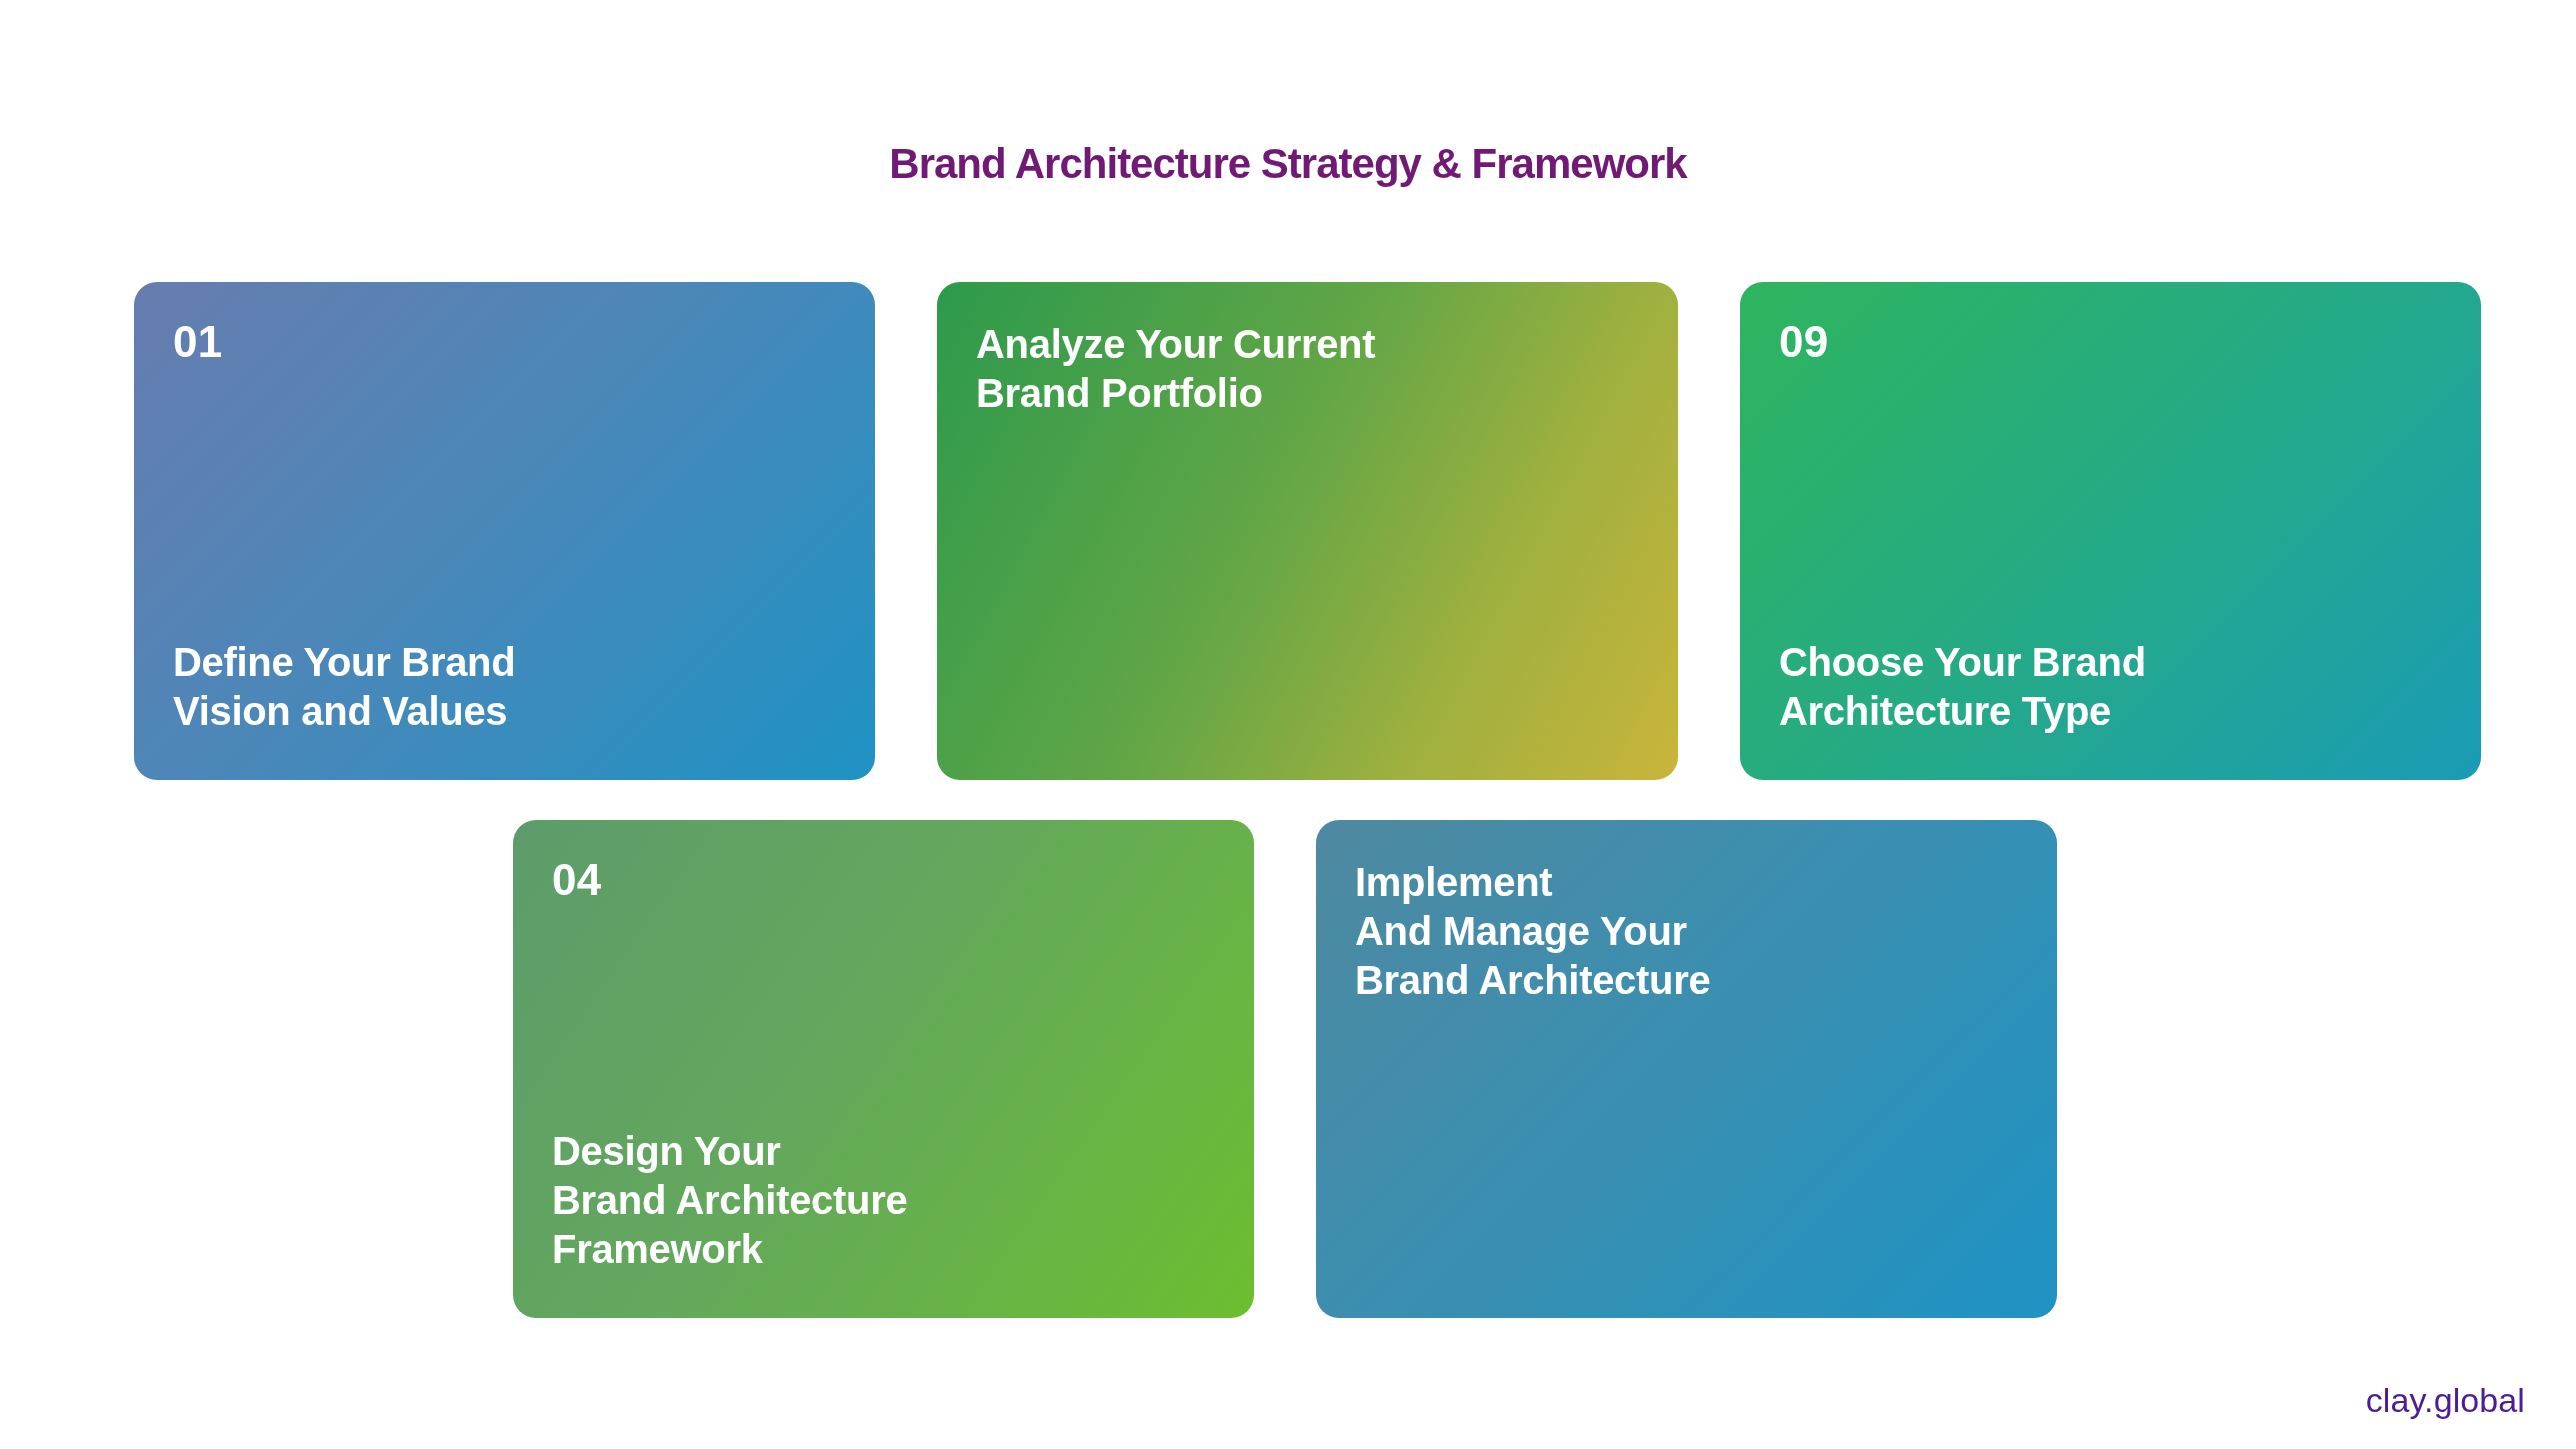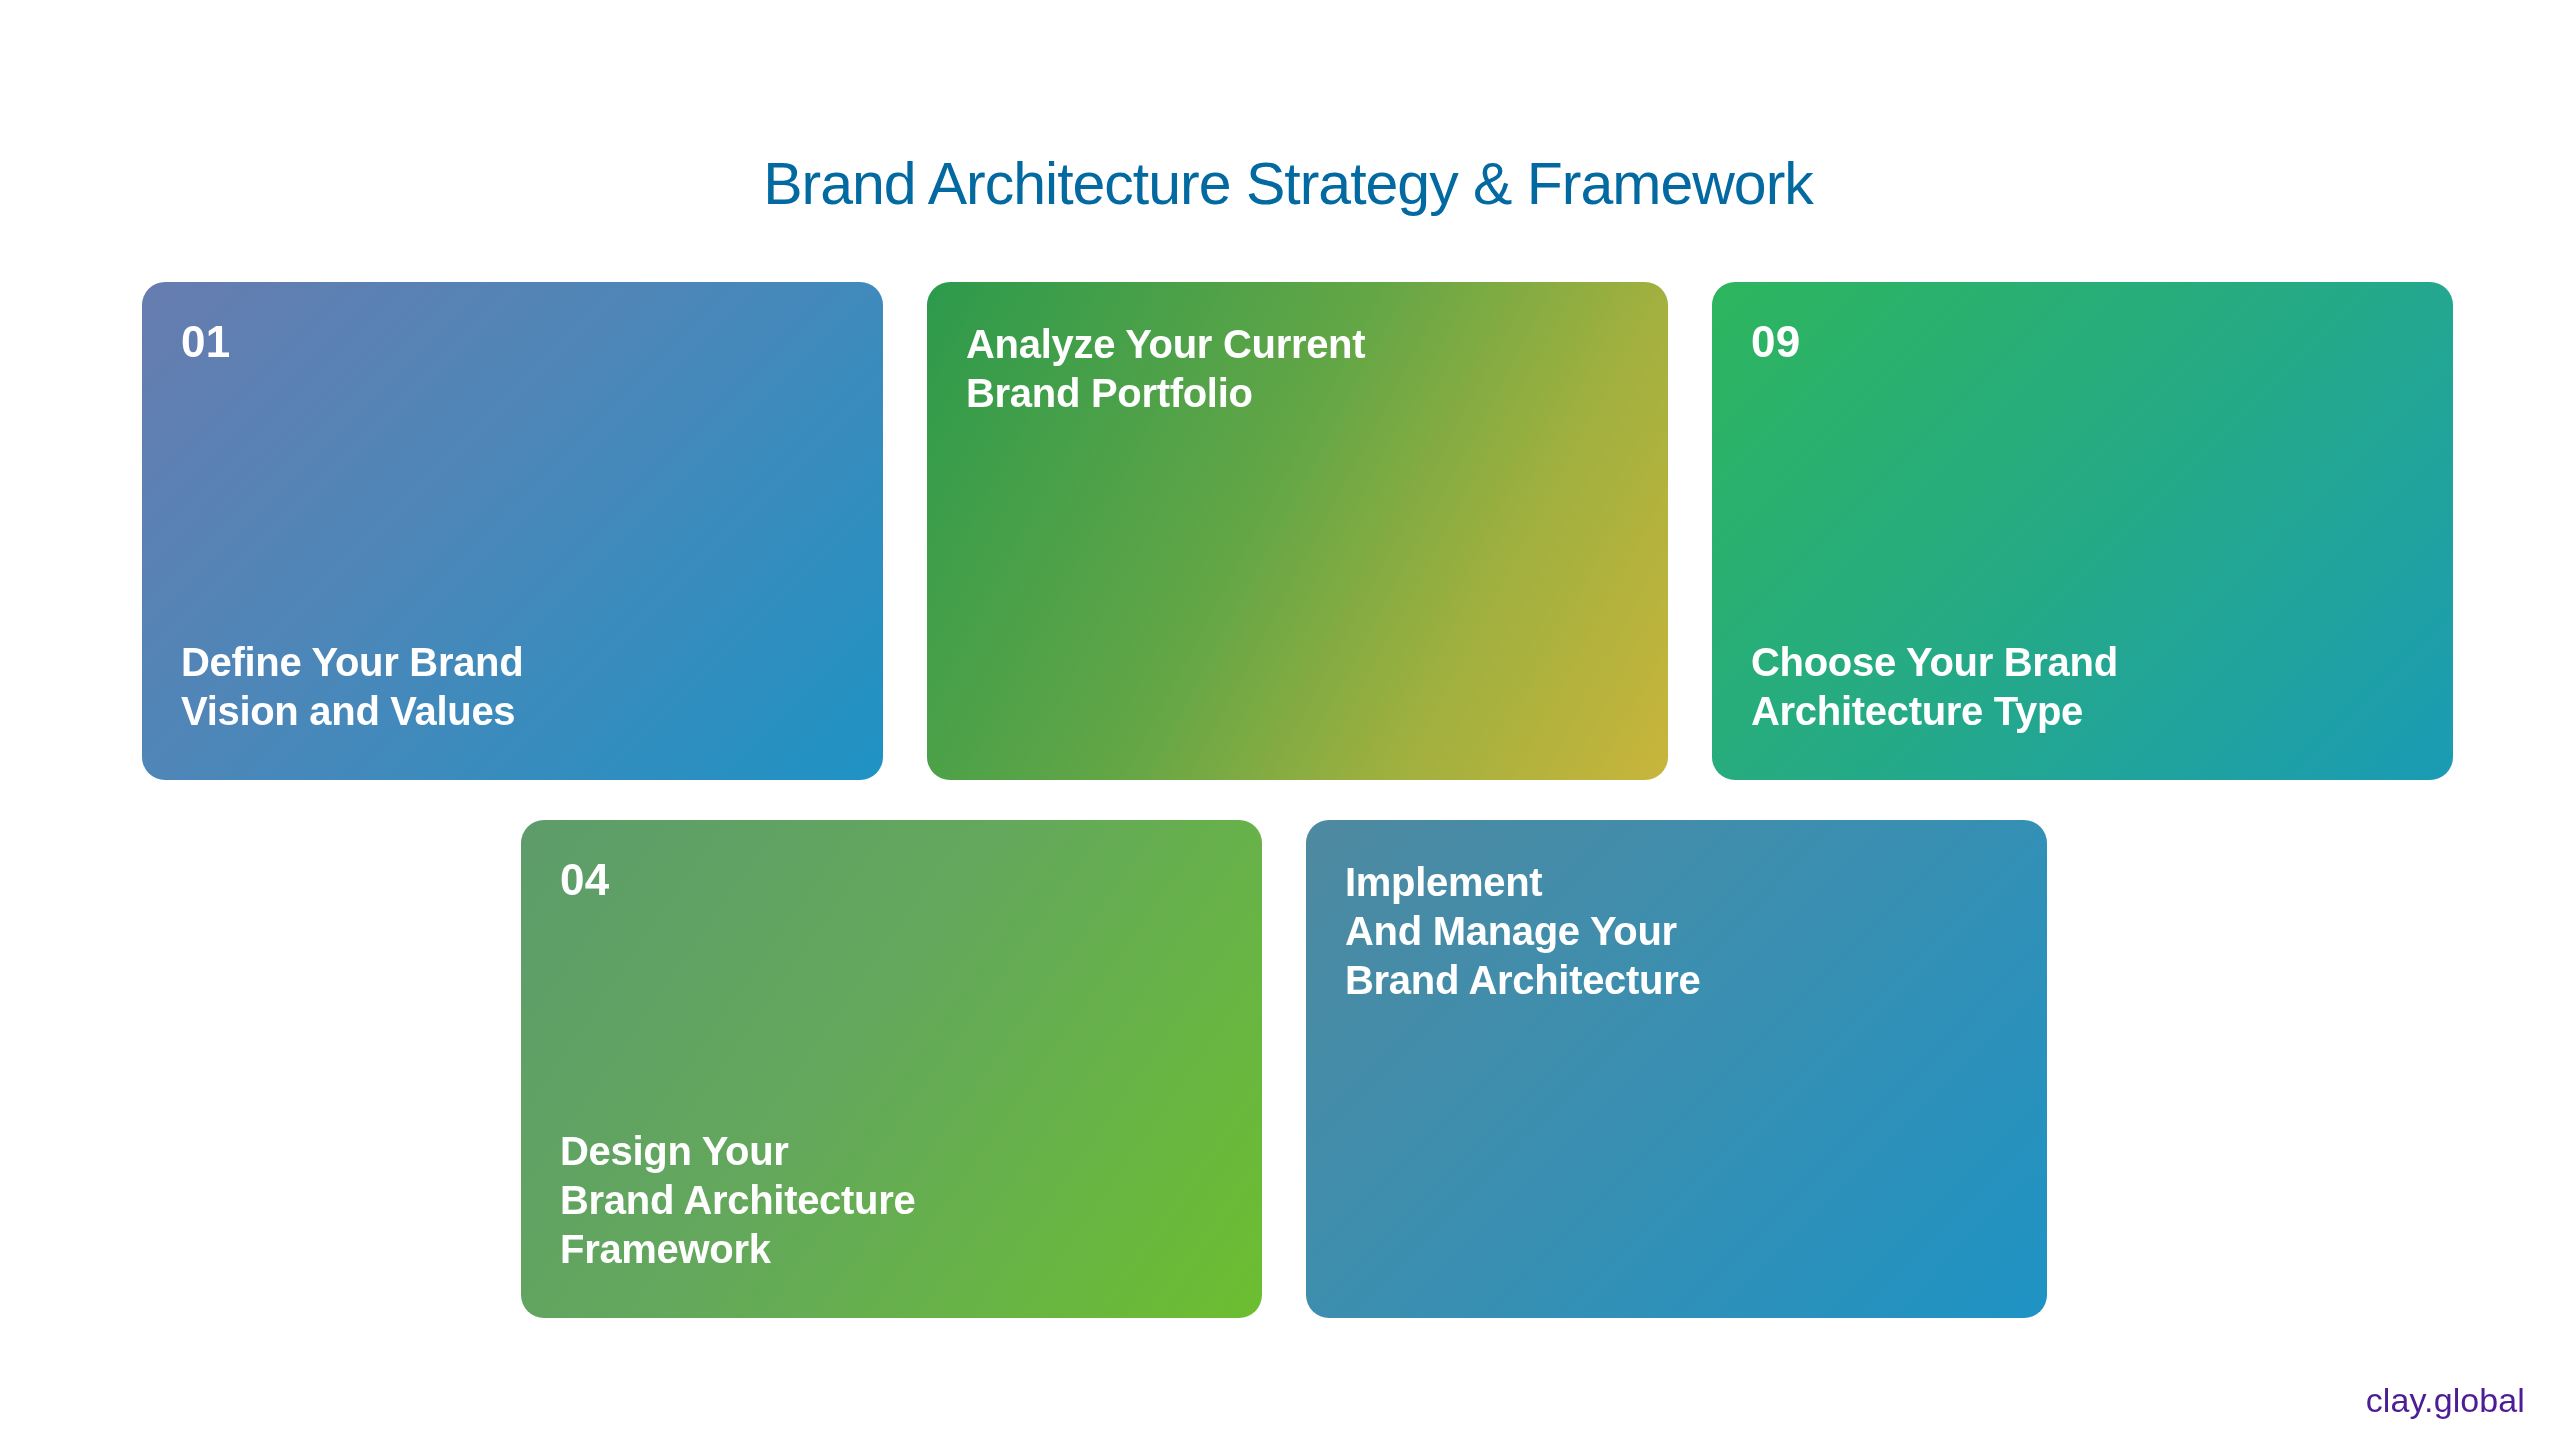--- a/index.html
+++ b/index.html
@@ -27,34 +27,33 @@
   
   .title-wrap {
     position: absolute;
     top: 113px;
     left: 0;
     width: 2576px;
     text-align: center;
   }
   .slide-title {
     display: inline-block;
-    font-size: 59px;
+    font-size: 42px;
     line-height: 1.08;
-    font-weight: 400;
+    font-weight: 700;
     letter-spacing: -1px;
-    color: #0369a1;
+    color: #701a75;
     white-space: nowrap;
   }
 
   
   .row {
     position: absolute;
     display: flex;
-    gap: 44px;
-    margin-left: 8px;
+    gap: 62px;
   }
   .row-one {
     top: 282px;
     left: 134px;
     width: 2308px;
   }
   .row-two {
     top: 820px;
     left: 513px;
     width: 1536px;

